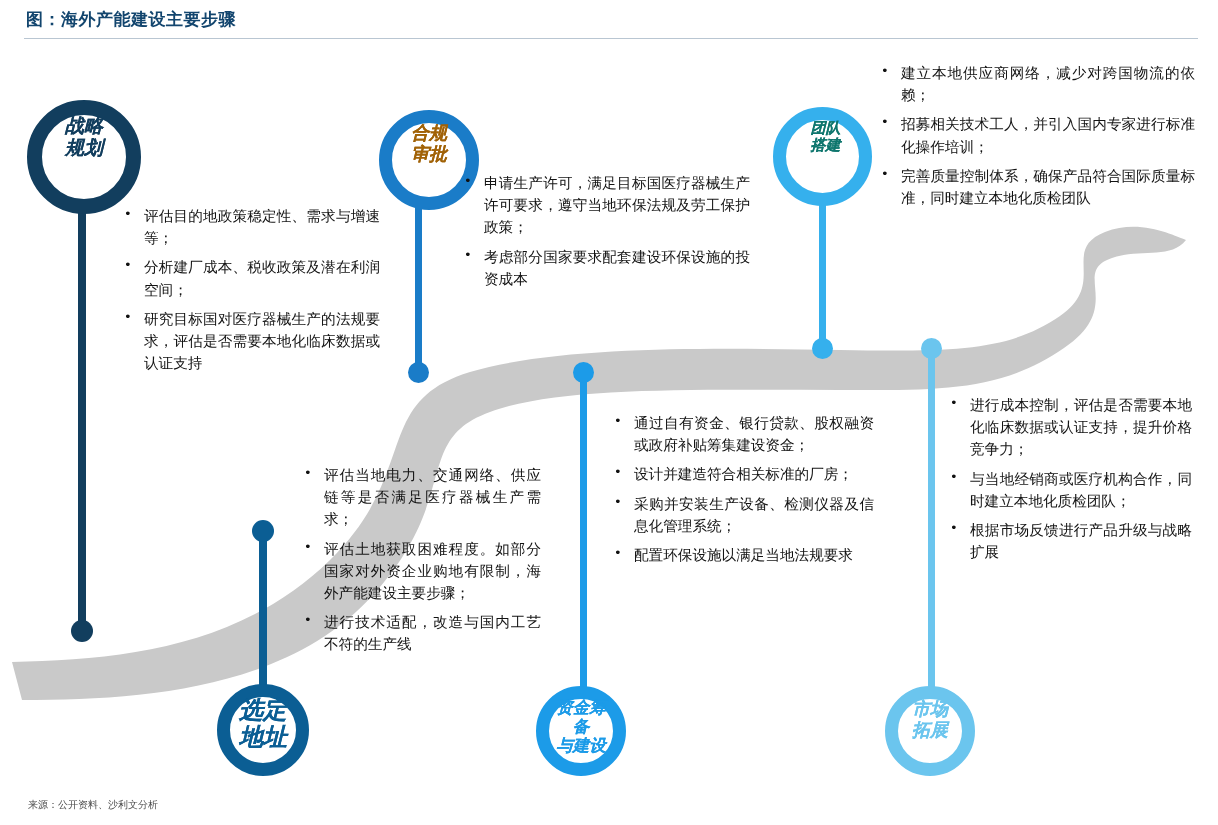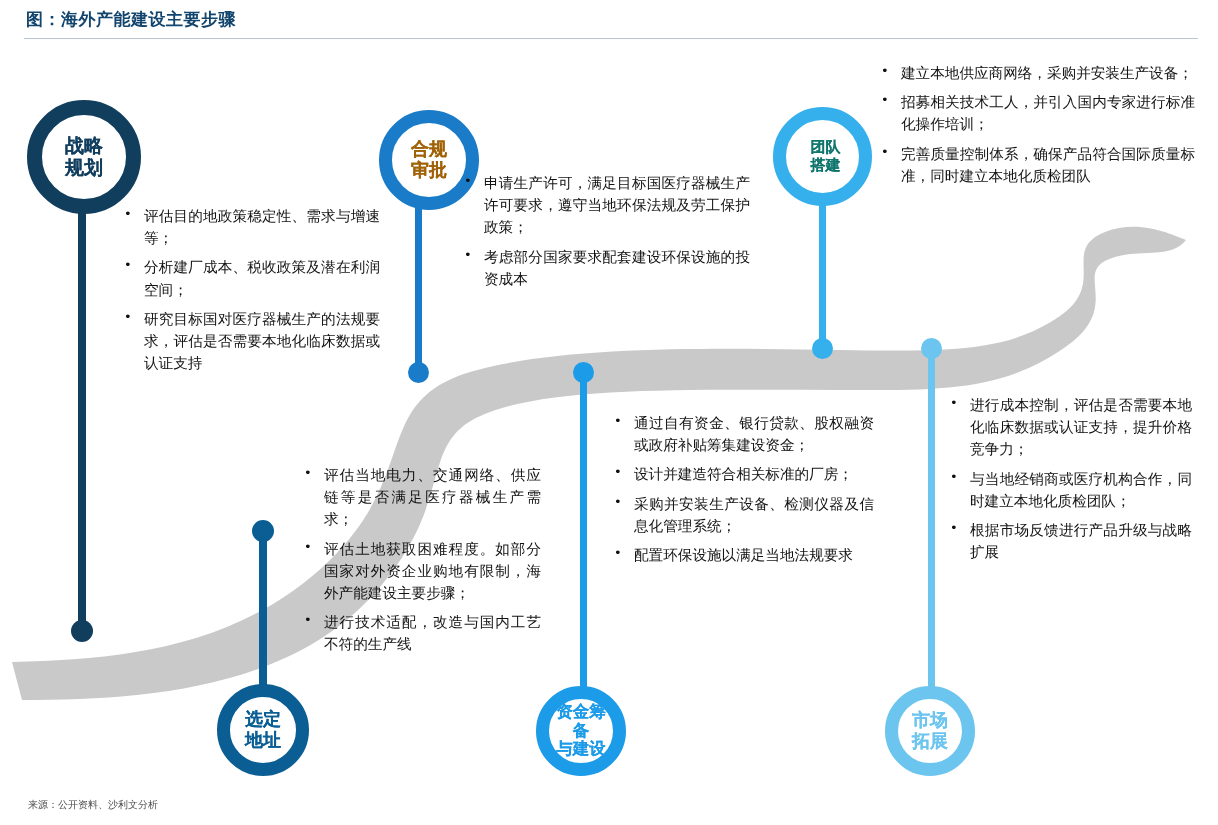--- a/index.html
+++ b/index.html
@@ -27,22 +27,22 @@
   }
 
   
   .road{position:absolute;left:0;top:0;width:1218px;height:825px;pointer-events:none;}
 
   
   .pin{position:absolute;}
   .ring{
     position:absolute;border-radius:50%;
     box-sizing:border-box;background:#ffffff;
-    display:flex;align-items:center;justify-content:center;
-    text-align:center;z-index:4;
+    display:flex;justify-content:center;
+    text-align:center;z-index:4;font-style:italic;
   }
   .ring .lbl{
     font-weight:bold;line-height:1.14;
     white-space:pre-line;
     text-shadow:0 0 0 currentColor;
   }
   .stem{position:absolute;z-index:2;}
   .dot{position:absolute;border-radius:50%;z-index:3;}
 
   
@@ -116,30 +116,30 @@
 
   <div class="pin">
     <div class="stem" style="left:819px;top:200px;width:7px;height:150px;background:#35b0ed;"></div>
     <div class="dot" style="left:812px;top:338px;width:21px;height:21px;background:#35b0ed;"></div>
     <div class="ring" style="left:773px;top:107px;width:99px;height:99px;border:13px solid #35b0ed;">
       <span class="lbl" style="color:#0f766e;font-size:15px;margin-left:6px;">团队
 搭建</span>
     </div>
   </div>
   <div class="block" style="left:875px;top:62px;width:320px;">
-    <div class="bul">建立本地供应商网络，采购并安装生产设备；</div>
+    <div class="bul">建立本地供应商网络，减少对跨国物流的依赖；</div>
     <div class="bul">招募相关技术工人，并引入国内专家进行标准化操作培训；</div>
     <div class="bul">完善质量控制体系，确保产品符合国际质量标准，同时建立本地化质检团队</div>
   </div>
 
   <div class="pin">
     <div class="stem" style="left:259px;top:528px;width:8px;height:160px;background:#0b5e94;"></div>
     <div class="dot" style="left:252px;top:520px;width:22px;height:22px;background:#0b5e94;"></div>
     <div class="ring" style="left:217px;top:684px;width:92px;height:92px;border:13px solid #0b5e94;">
-      <span class="lbl" style="color:#0b5e94;font-size:18px;">选定
+      <span class="lbl" style="color:#0b5e94;font-size:24px;">选定
 地址</span>
     </div>
   </div>
   <div class="block" style="left:298px;top:464px;width:243px;">
     <div class="bul">评估当地电力、交通网络、供应链等是否满足医疗器械生产需求；</div>
     <div class="bul">评估土地获取困难程度。如部分国家对外资企业购地有限制，海外产能建设主要步骤；</div>
     <div class="bul">进行技术适配，改造与国内工艺不符的生产线</div>
   </div>
 
   <div class="pin">

